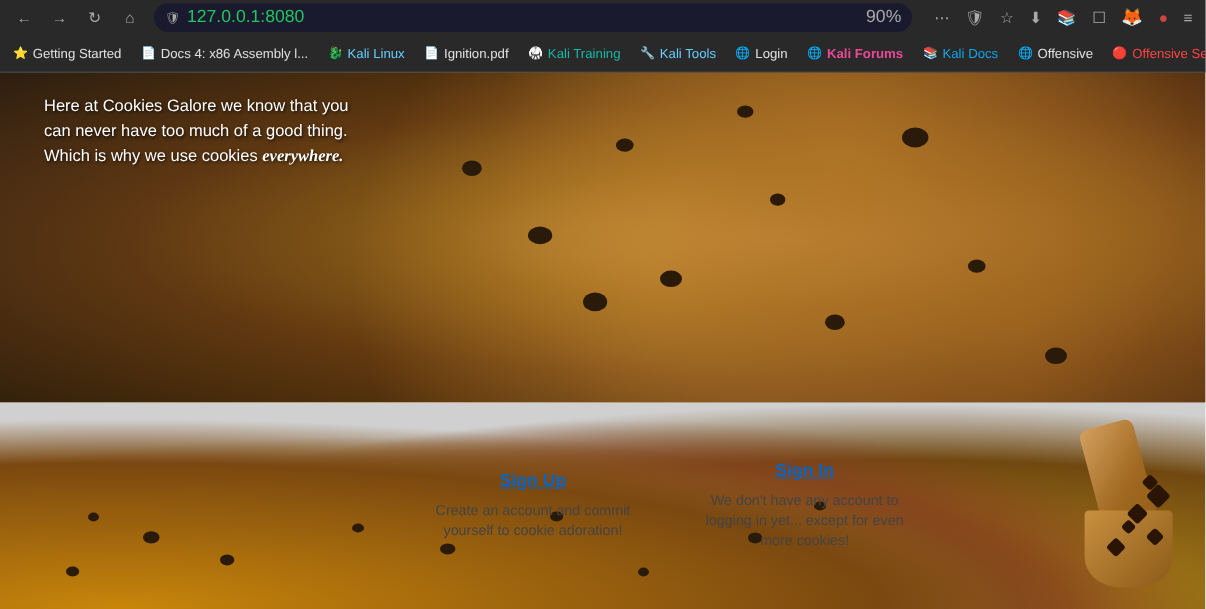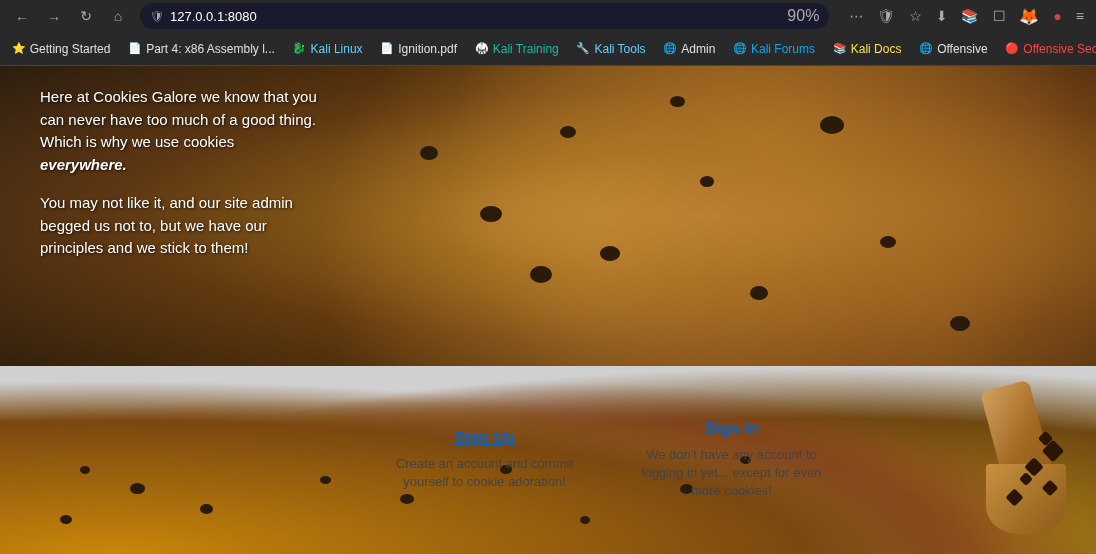--- a/index.html
+++ b/index.html
@@ -40,21 +40,21 @@
       flex: 1;
       background: #1a1a2e;
       border-radius: 20px;
       height: 26px;
       display: flex;
       align-items: center;
       padding: 0 10px;
       gap: 6px;
     }
     .lock-icon { color: #aaa; font-size: 11px; }
-    .address-text { color: #ffffff; font-size: 13px; flex: 1; }
+    .address-text { color: #22c55e; font-size: 16px; flex: 1; }
     .browser-actions {
       display: flex;
       gap: 6px;
       align-items: center;
       margin-left: 8px;
     }
     .browser-action-btn {
       color: #aaa;
       font-size: 14px;
       cursor: pointer;
@@ -139,20 +139,21 @@
       text-shadow: 1px 1px 3px rgba(0,0,0,0.8);
     }
     .hero-text p {
       font-size: 15px;
       line-height: 1.5;
       margin-bottom: 16px;
     }
     .hero-text strong {
       font-weight: bold;
       font-style: italic;
+      font-family: Liberation Serif, serif;
     }
 
     
     .bottom-section {
       width: 100%;
       height: calc(488px - 300px);
       min-height: 188px;
       background: #e8e8e8;
       position: relative;
       overflow: hidden;
@@ -261,49 +262,49 @@
     </div>
   </div>
 
   <div class="bookmarks-bar">
     <div class="bookmark-item">
       <span class="bookmark-icon">⭐</span>
       <span>Getting Started</span>
     </div>
     <div class="bookmark-item">
       <span class="bookmark-icon">📄</span>
-      <span>Part 4: x86 Assembly l...</span>
+      <span>Docs 4: x86 Assembly l...</span>
     </div>
     <div class="bookmark-item" style="color:#6cf;">
       <span class="bookmark-icon">🐉</span>
       <span style="color:#6cf;">Kali Linux</span>
     </div>
     <div class="bookmark-item">
       <span class="bookmark-icon">📄</span>
       <span>Ignition.pdf</span>
     </div>
     <div class="bookmark-item" style="color:#6cf;">
       <span class="bookmark-icon">🥋</span>
       <span style="color:#14b8a6;">Kali Training</span>
     </div>
     <div class="bookmark-item" style="color:#6cf;">
       <span class="bookmark-icon">🔧</span>
       <span style="color:#6cf;">Kali Tools</span>
     </div>
     <div class="bookmark-item">
       <span class="bookmark-icon">🌐</span>
-      <span>Admin</span>
+      <span>Login</span>
     </div>
     <div class="bookmark-item" style="color:#6cf;">
       <span class="bookmark-icon">🌐</span>
-      <span style="color:#0ea5e9;">Kali Forums</span>
+      <span style="color:#ec4899;font-weight:bold;">Kali Forums</span>
     </div>
     <div class="bookmark-item" style="color:#6cf;">
       <span class="bookmark-icon">📚</span>
-      <span style="color:#fde047;">Kali Docs</span>
+      <span style="color:#0ea5e9;">Kali Docs</span>
     </div>
     <div class="bookmark-item">
       <span class="bookmark-icon">🌐</span>
       <span>Offensive</span>
     </div>
     <div class="bookmark-item" style="color:#f44;">
       <span class="bookmark-icon">🔴</span>
       <span style="color:#f44;">Offensive Security</span>
     </div>
 
@@ -325,21 +326,20 @@
     <div class="choc-chip" style="width:24px;height:18px;top:50px;left:820px;"></div>
     <div class="choc-chip" style="width:16px;height:12px;top:170px;left:880px;"></div>
     <div class="choc-chip" style="width:20px;height:15px;top:250px;left:950px;"></div>
     <div class="choc-chip" style="width:15px;height:11px;top:30px;left:670px;"></div>
     <div class="choc-chip" style="width:22px;height:17px;top:200px;left:530px;"></div>
 
     <div class="hero-text">
       <p>
         <span>Here at Cookies Galore we know that you can never have too much of a good thing. Which is why we use cookies </span><strong>everywhere.</strong>
       </p>
-      <p>You may not like it, and our site admin begged us not to, but we have our principles and we stick to them!</p>
     </div>
   </div>
 
   <div class="bottom-section" style="height:188px; background:#d0d0d0; position:relative; overflow:hidden;">
 
     <div class="bottom-cookie-bg" style="position:absolute;bottom:0;left:0;right:0;height:100%;
          background:
            radial-gradient(ellipse at 10% 100%, #c8860a 0%, #7a4810 50%, transparent 65%),
            radial-gradient(ellipse at 30% 110%, #d4a056 0%, #9a6830 45%, transparent 60%),
            radial-gradient(ellipse at 52% 105%, #c07820 0%, #884020 45%, transparent 65%),

